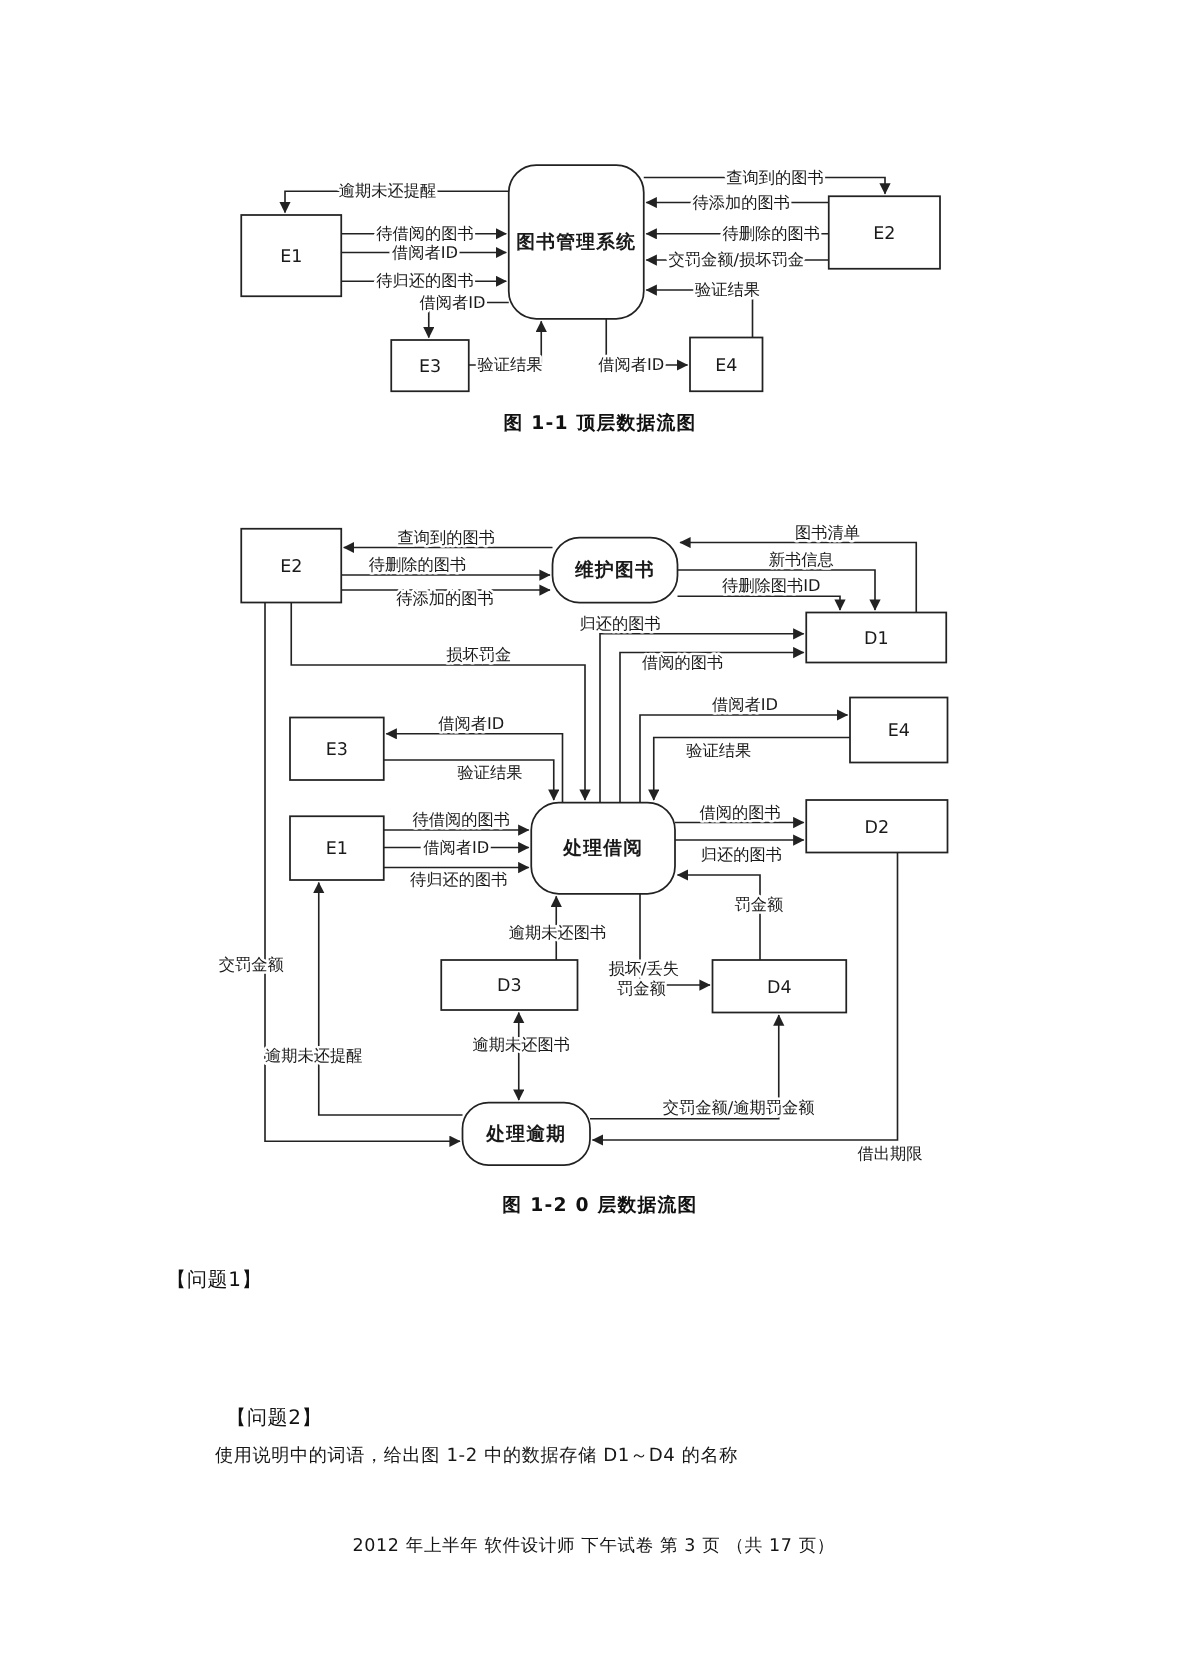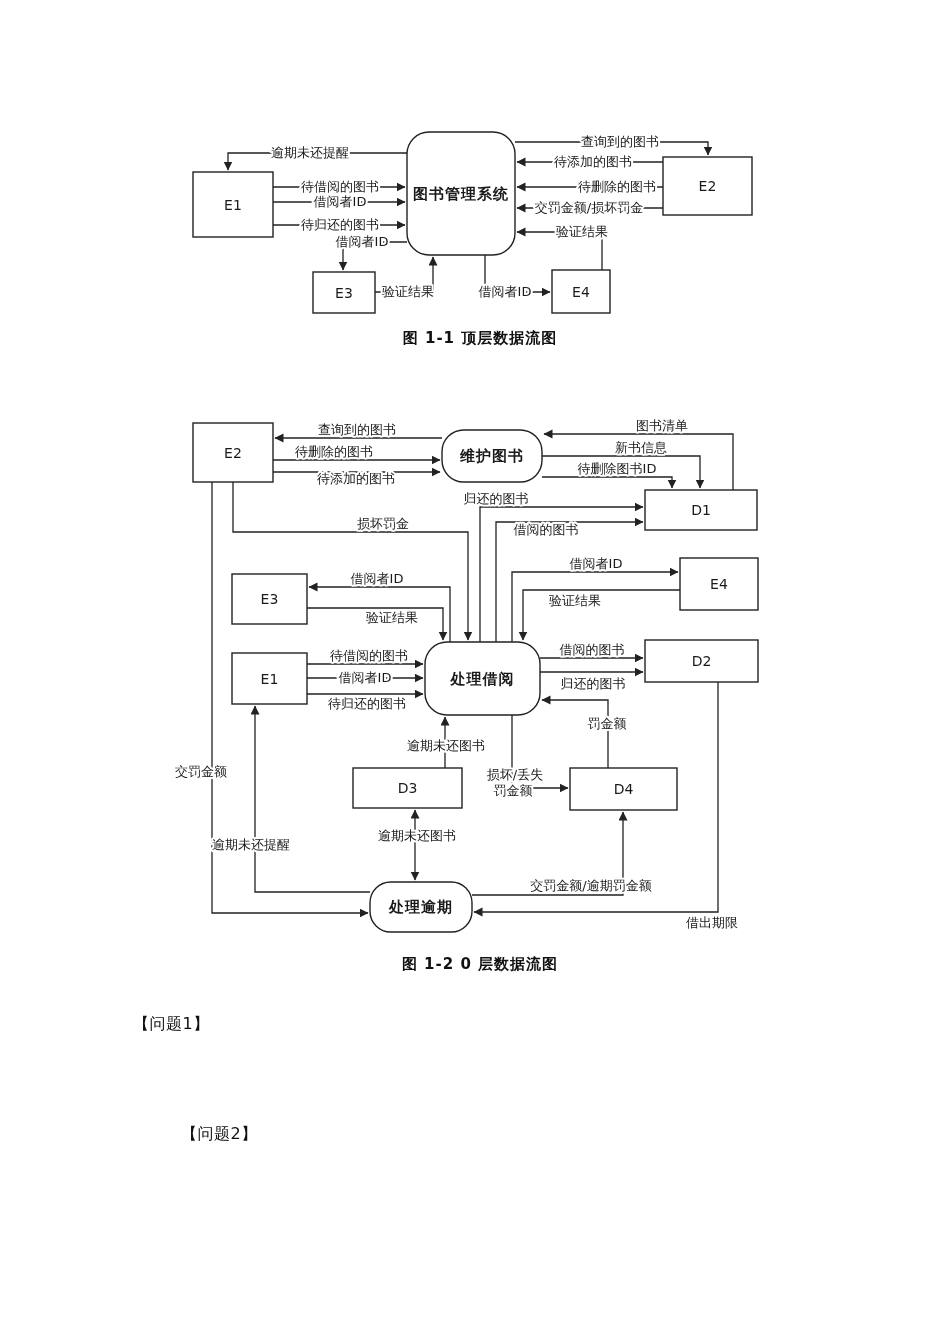--- a/index.html
+++ b/index.html
@@ -281,14 +281,16 @@
           <rect x="370" y="882" width="102" height="50" rx="20.833333333333336" class="node"></rect>
           <text x="421" y="912" class="nlabel plabel">处理逾期</text>
         </g>
         <text x="480" y="969" class="caption">图 1-2  0 层数据流图</text>
       </g>
     </svg>
 
   <div class="q-title" id="q1-title">【问题1】</div>
 
   <div class="q-title" id="q2-title">【问题2】</div>
-
+  <div class="q-body" id="q2-body">使用说明中的词语，给出图 1-2 中的数据存储 D1～D4 的名称</div>
+
+  <div class="footer">2012 年上半年 软件设计师 下午试卷 第 3 页 （共 17 页）</div>
 </div>
 
 </body></html>

